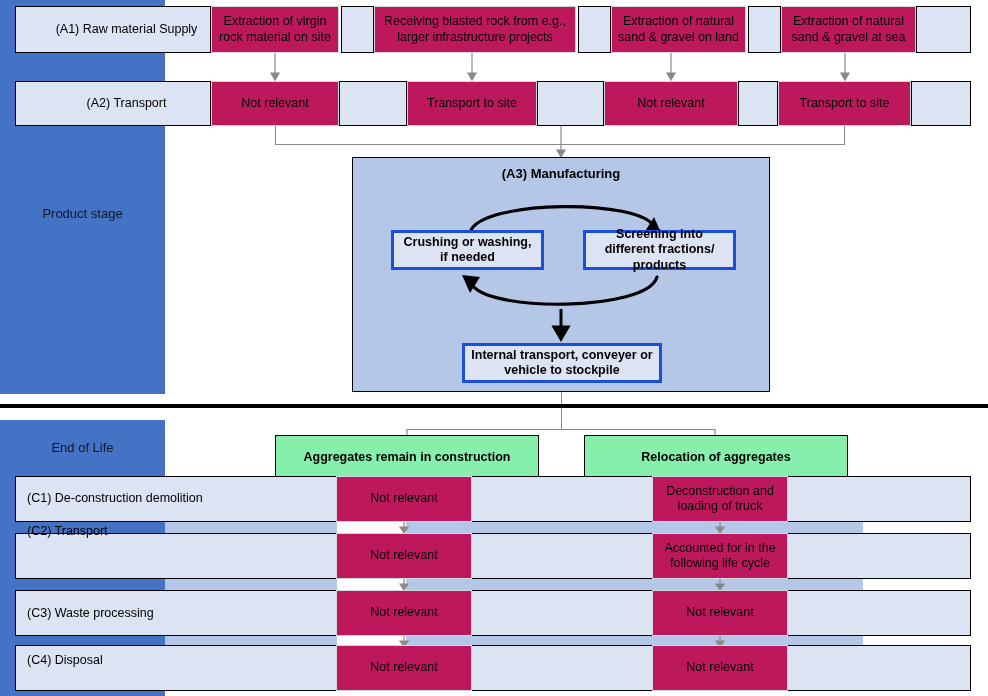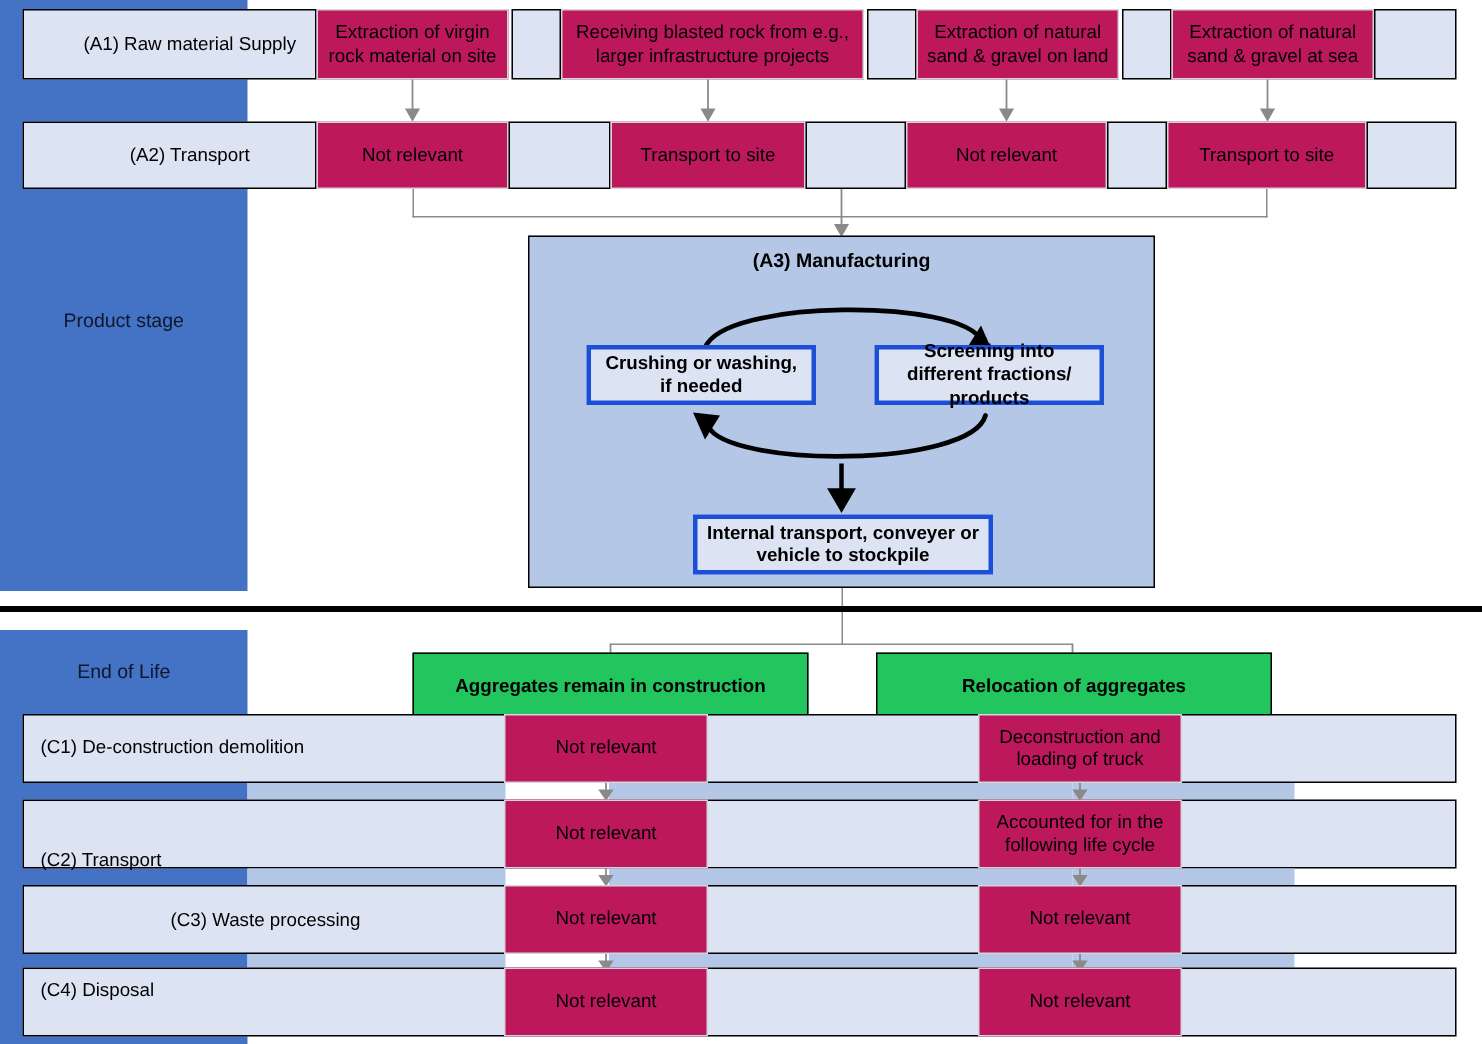--- a/index.html
+++ b/index.html
@@ -14,21 +14,21 @@
              display:flex;align-items:flex-start;justify-content:center;}
 
   
   .box{box-sizing:border-box;display:flex;align-items:center;
        justify-content:center;text-align:center;line-height:1.22;}
   .lbl-box{background:#DCE3F2;border:1.3px solid #000;
            justify-content:center;text-align:left;padding-left:27px;}
   .white-box{background:#be185d;border:1px solid #D2D5DA;}
   .spacer-box{background:#DCE3F2;border:1.3px solid #000;}
   .pale-box{background:#DCE3F2;border:1.3px solid #000;}
-  .mid-box{background:#22c55e;border:1.3px solid #000;font-weight:bold;}
+  .mid-box{background:#86efac;border:1.3px solid #000;font-weight:bold;}
   .mfg-box{background:#B4C7E7;border:1.4px solid #000;}
   .mfg-inner{background:#DCE3F2;border:3px solid #1d4ed8;font-weight:bold;
              font-size:12.5px;}
   .mfg-title{font-weight:bold;font-size:13px;text-align:center;width:100%;}
 
   .divider{background:#000;}
   .vline{background:#8A8A8A;width:1.2px;}
   .hline{background:#8A8A8A;height:1.2px;}
   .connbox{border:1.2px solid #AFAFAF;border-top:none;}
   svg{display:block;overflow:visible;}
@@ -171,21 +171,21 @@
 <svg class="abs" style="left:0;top:522px;width:988px;height:12px;">
   <g stroke="#8A8A8A" stroke-width="1.2" fill="#8A8A8A">
     <line x1="404" y1="0" x2="404" y2="6"></line>
       <polygon points="400,5 408,5 404,11"></polygon>
     <line x1="720" y1="0" x2="720" y2="6"></line>
       <polygon points="716,5 724,5 720,11"></polygon>
   </g>
 </svg>
 
 <div class="abs pale-box" style="left:15px;top:533px;width:956px;height:46px;"></div>
-<div class="abs box" style="left:27px;top:551px;width:300px;height:46px;justify-content:flex-start;text-align:left;">
+<div class="abs box" style="left:27px;top:509px;width:300px;height:46px;justify-content:flex-start;text-align:left;">
   <span>(C2) Transport</span>
 </div>
 <div class="abs box white-box" style="left:336px;top:533px;width:136px;height:46px;padding:0 5px;">
   <span>Not relevant</span>
 </div>
 <div class="abs box white-box" style="left:652px;top:533px;width:136px;height:46px;padding:0 5px;">
   <span>Accounted for in the following life cycle</span>
 </div>
 
 <div class="abs" style="left:165px;top:579px;width:172px;height:11px;background:#B4C7E7;"></div>
@@ -194,21 +194,21 @@
 <svg class="abs" style="left:0;top:579px;width:988px;height:12px;">
   <g stroke="#8A8A8A" stroke-width="1.2" fill="#8A8A8A">
     <line x1="404" y1="0" x2="404" y2="6"></line>
       <polygon points="400,5 408,5 404,11"></polygon>
     <line x1="720" y1="0" x2="720" y2="6"></line>
       <polygon points="716,5 724,5 720,11"></polygon>
   </g>
 </svg>
 
 <div class="abs pale-box" style="left:15px;top:590px;width:956px;height:46px;"></div>
-<div class="abs box" style="left:27px;top:590px;width:300px;height:48px;justify-content:center;text-align:left;">
+<div class="abs box" style="left:27px;top:590px;width:300px;height:48px;justify-content:flex-start;text-align:left;">
   <span>(C3) Waste processing</span>
 </div>
 <div class="abs box white-box" style="left:336px;top:590px;width:136px;height:46px;padding:0 5px;">
   <span>Not relevant</span>
 </div>
 <div class="abs box white-box" style="left:652px;top:590px;width:136px;height:46px;padding:0 5px;">
   <span>Not relevant</span>
 </div>
 
 <div class="abs" style="left:165px;top:636px;width:172px;height:11px;background:#B4C7E7;"></div>

